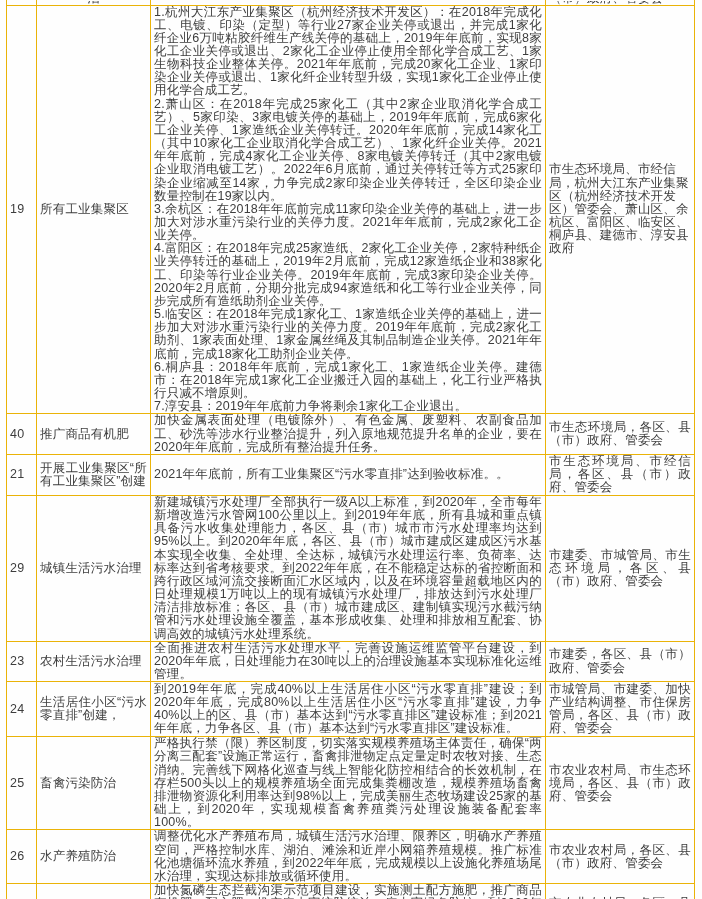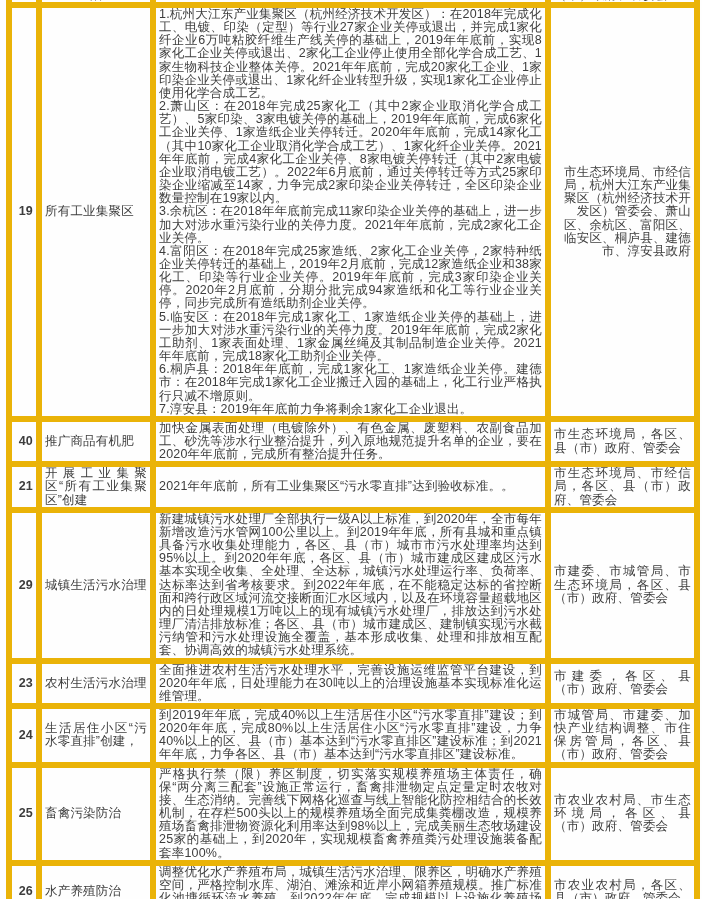--- a/index.html
+++ b/index.html
@@ -10,34 +10,34 @@
     overflow:hidden;
   }
   .page{position:relative;width:702px;height:899px;background:#fefefe;overflow:hidden;}
   table.doc{
     border-collapse:collapse;
     table-layout:fixed;
     margin-left:6px;
     width:688px;
   }
   table.doc td{
-    border:6px solid #eab308;
+    border:1px solid #eab308;
     padding:0 3px;
     color:#3d3d3d;
     font-size:12.5px;
     line-height:13.15px;
     letter-spacing:0.2px;
     vertical-align:middle;
     overflow:hidden;
   }
-  td.no-cell{text-align:right;padding:0;font-weight:bold;}
+  td.no-cell{text-align:left;padding:0;}
   td.task-cell{text-align:justify;}
   td.content-cell{text-align:justify;white-space:pre-line;padding:0 4px;}
   td.owner-cell{text-align:justify;padding:0 4px;}
-  td.owner-center{text-align:right;}
+  td.owner-center{text-align:left;}
   tr.partial-top td{border-top:none;position:relative;}
   .clip-bottom{position:absolute;left:3px;right:3px;bottom:0;height:4px;overflow:hidden;}
   .clip-bottom .t{margin-top:-9px;white-space:nowrap;}
   .c{text-align:center;}
 </style>
 </head>
 <body>
 
 <div class="page">
   <table class="doc">

